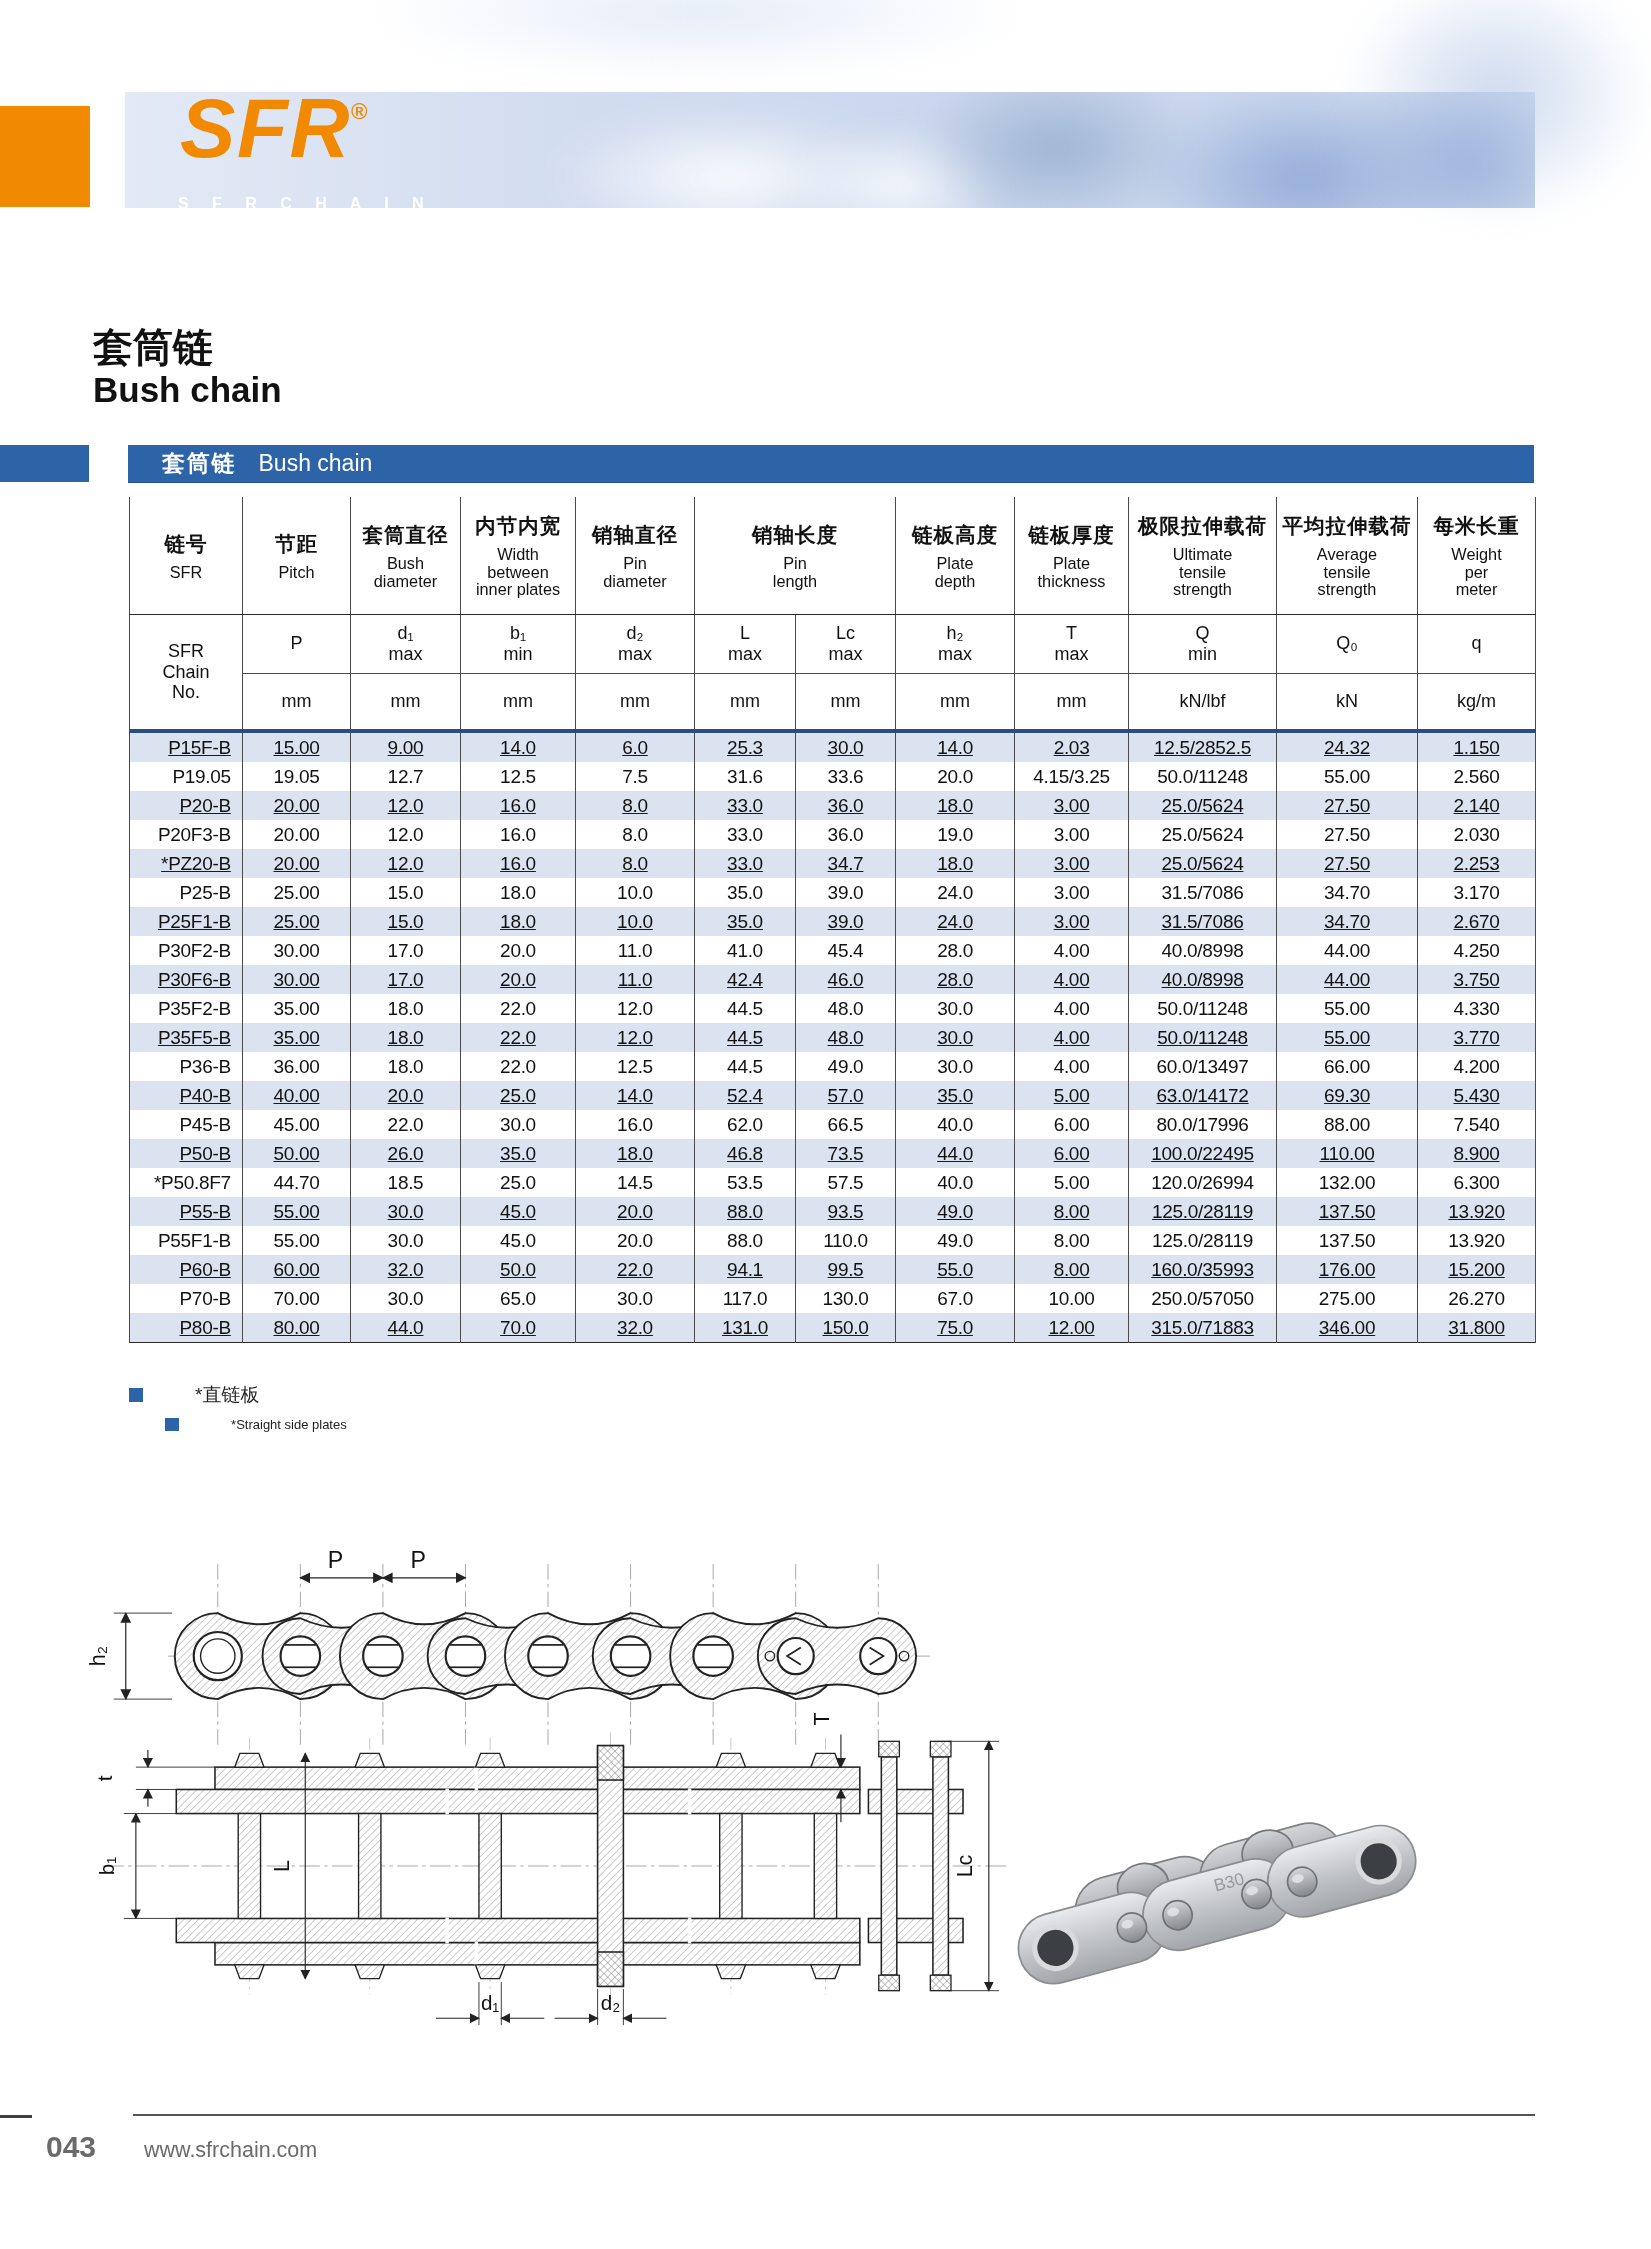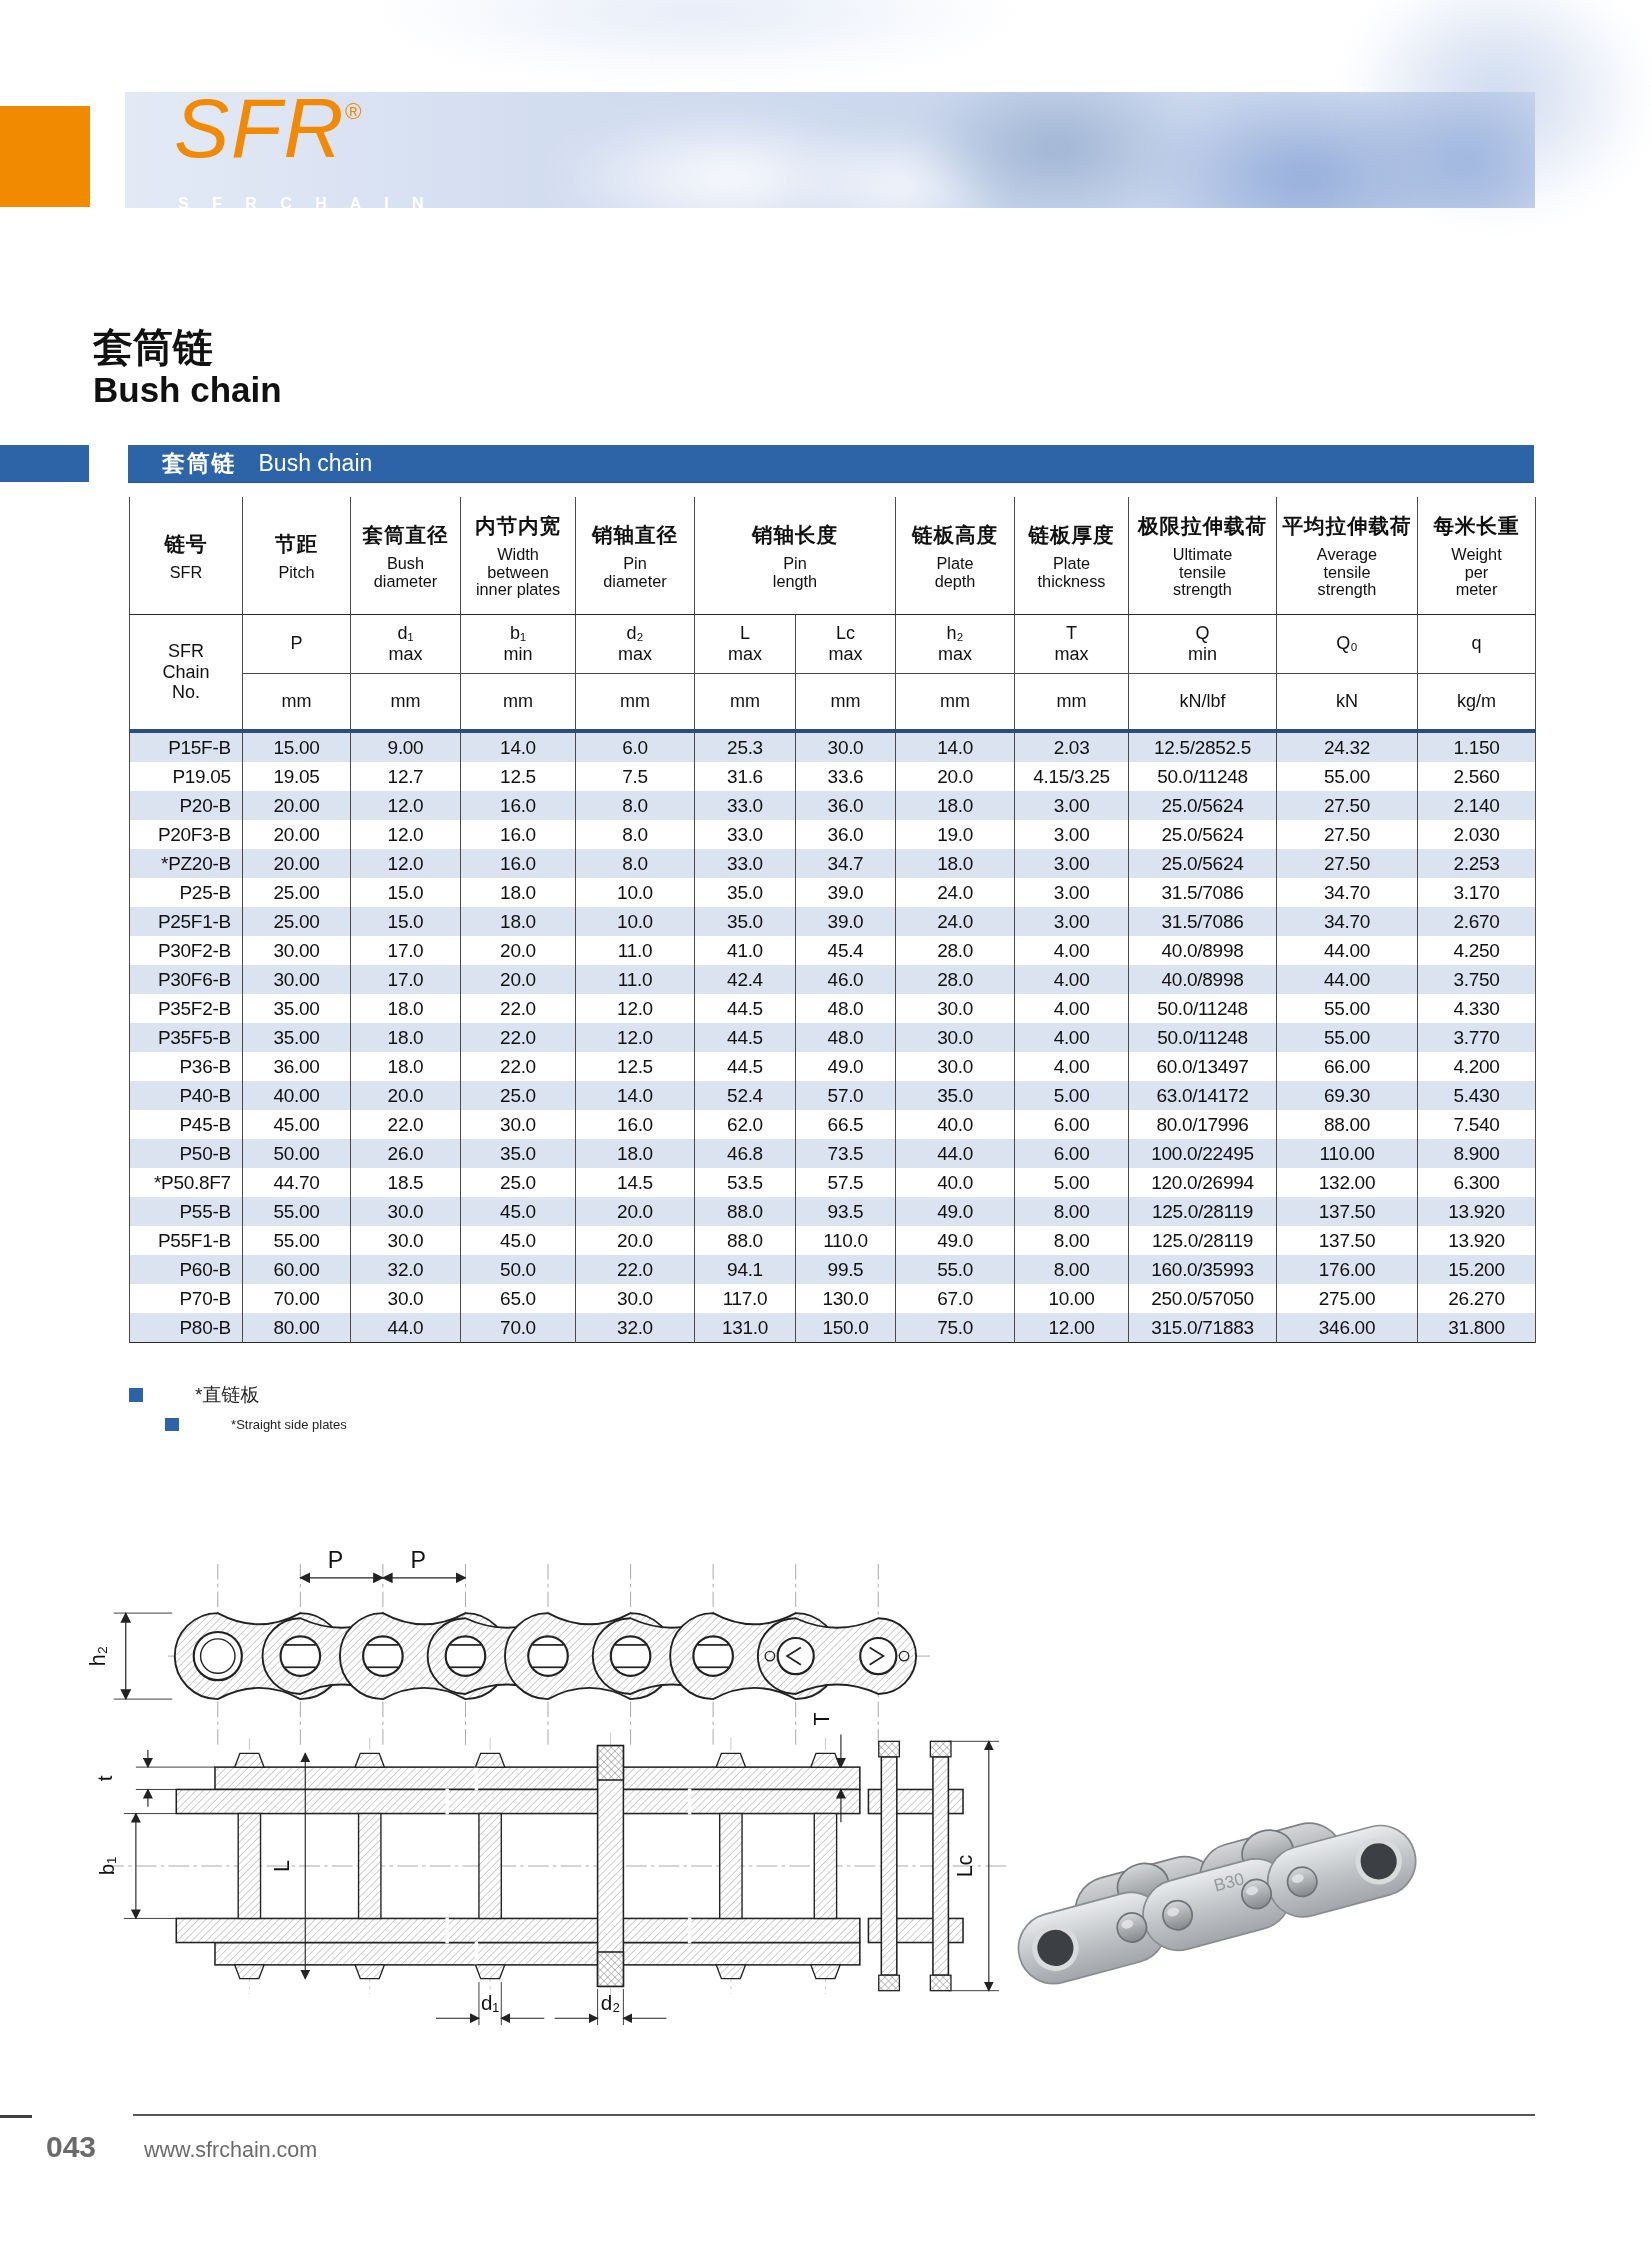--- a/index.html
+++ b/index.html
@@ -12,21 +12,21 @@
           background:linear-gradient(90deg,#e3eaf6 0%,#d3ddf0 30%,#c9d6ec 62%,#cdd9ee 100%);}
   .blob{position:absolute;border-radius:50%;filter:blur(13.8px);}
   .blob.b1{left:56%;top:-26px;width:284px;height:163px;background:radial-gradient(closest-side,#94accc,rgba(148,172,220,0));opacity:.8;}
   .blob.b2{left:72%;top:-8.6px;width:327px;height:189px;background:radial-gradient(closest-side,#8aa5d6,rgba(138,165,214,0));opacity:.85;}
   .blob.b3{left:86%;top:-34px;width:258px;height:206px;background:radial-gradient(closest-side,#9db4dd,rgba(157,180,221,0));}
   .blob.b4{left:30%;top:17px;width:361px;height:138px;background:radial-gradient(closest-side,#ffffff,rgba(255,255,255,0));opacity:.9;}
   .blob.b5{left:47%;top:34px;width:224px;height:120px;background:radial-gradient(closest-side,#f4f7fc,rgba(244,247,252,0));}
   .wisp{position:absolute;filter:blur(15.5px);border-radius:50%;}
   .wisp.w1{left:1342px;top:-34px;width:310px;height:258px;background:radial-gradient(closest-side,#ccd9ee,rgba(204,217,238,0));}
   .wisp.w2{left:370px;top:-52px;width:654px;height:129px;background:radial-gradient(closest-side,#e4ebf7,rgba(228,235,247,0));}
-  .logo{position:absolute;left:49px;top:-5.2px;color:#f18a00;font-weight:normal;font-style:italic;
+  .logo{position:absolute;left:55px;top:-5.2px;color:#f18a00;font-weight:bold;font-style:italic;
         font-size:83px;letter-spacing:1.7px;line-height:1;}
   .logo-reg{font-size:22.4px;font-style:normal;vertical-align:38px;letter-spacing:0;}
   .logo-sub{position:absolute;left:53px;top:103px;color:#ffffff;font-size:16px;letter-spacing:9.5px;font-weight:bold;}
 
   
   .title-zh{position:absolute;left:93px;top:320px;font-size:40px;font-weight:700;color:#111;}
   .title-en{position:absolute;left:93px;top:370px;font-size:35px;font-weight:600;color:#111;}
 
   .bar-left{position:absolute;left:0;top:445px;width:89px;height:37px;background:#2d64a8;}
   .bar-main{position:absolute;left:128px;top:445px;width:1406px;height:37px;background:#2d64a8;
@@ -38,21 +38,21 @@
   .spec-table{position:absolute;left:129px;top:497px;width:1406px;border-collapse:collapse;table-layout:fixed;}
   .spec-table th,.spec-table td{border-left:0.9px solid #4a4a4a;border-right:0.9px solid #4a4a4a;
        text-align:center;vertical-align:middle;font-weight:normal;padding:0;color:#111;}
   .hrow-names th{height:117px;border-bottom:1.7px solid #2a2a2a;}
   .hrow-sym th{height:58px;border-bottom:0.9px solid #4a4a4a;font-size:18px;line-height:1.18;}
   .hrow-sym th.stub{border-bottom:none;font-size:18px;line-height:1.15;}
   .hrow-unit th{height:55px;font-size:18px;}
   .spec-table tbody{border-top:4.3px solid #2b4d80;border-bottom:1.7px solid #2a2a2a;}
   .spec-table tbody td{height:29px;font-size:19px;letter-spacing:-0.3px;}
   .spec-table tbody td:first-child{text-align:right;padding-right:11.2px;}
-  .spec-table tbody tr.shade{background:#dbe3f1;}
+  .spec-table tbody tr.shade{background:#dbe3f1;text-decoration:underline;}
   .hzh{font-size:20.6px;font-weight:700;letter-spacing:0.9px;}
   .hen{font-size:16.3px;line-height:1.08;margin-top:6px;}
   .prewrap{white-space:pre-line;}
 
   
   .footnote{position:absolute;left:129px;font-size:19px;color:#222;display:flex;align-items:center;gap:48px;}
   .fn-zh{top:1382px;}
   .fn-en{top:1417px;font-size:13px;padding-left:36px;}
   .fn-sq{display:inline-block;width:13.8px;height:13.8px;background:#2d64a8;margin-right:4.3px;}
 

